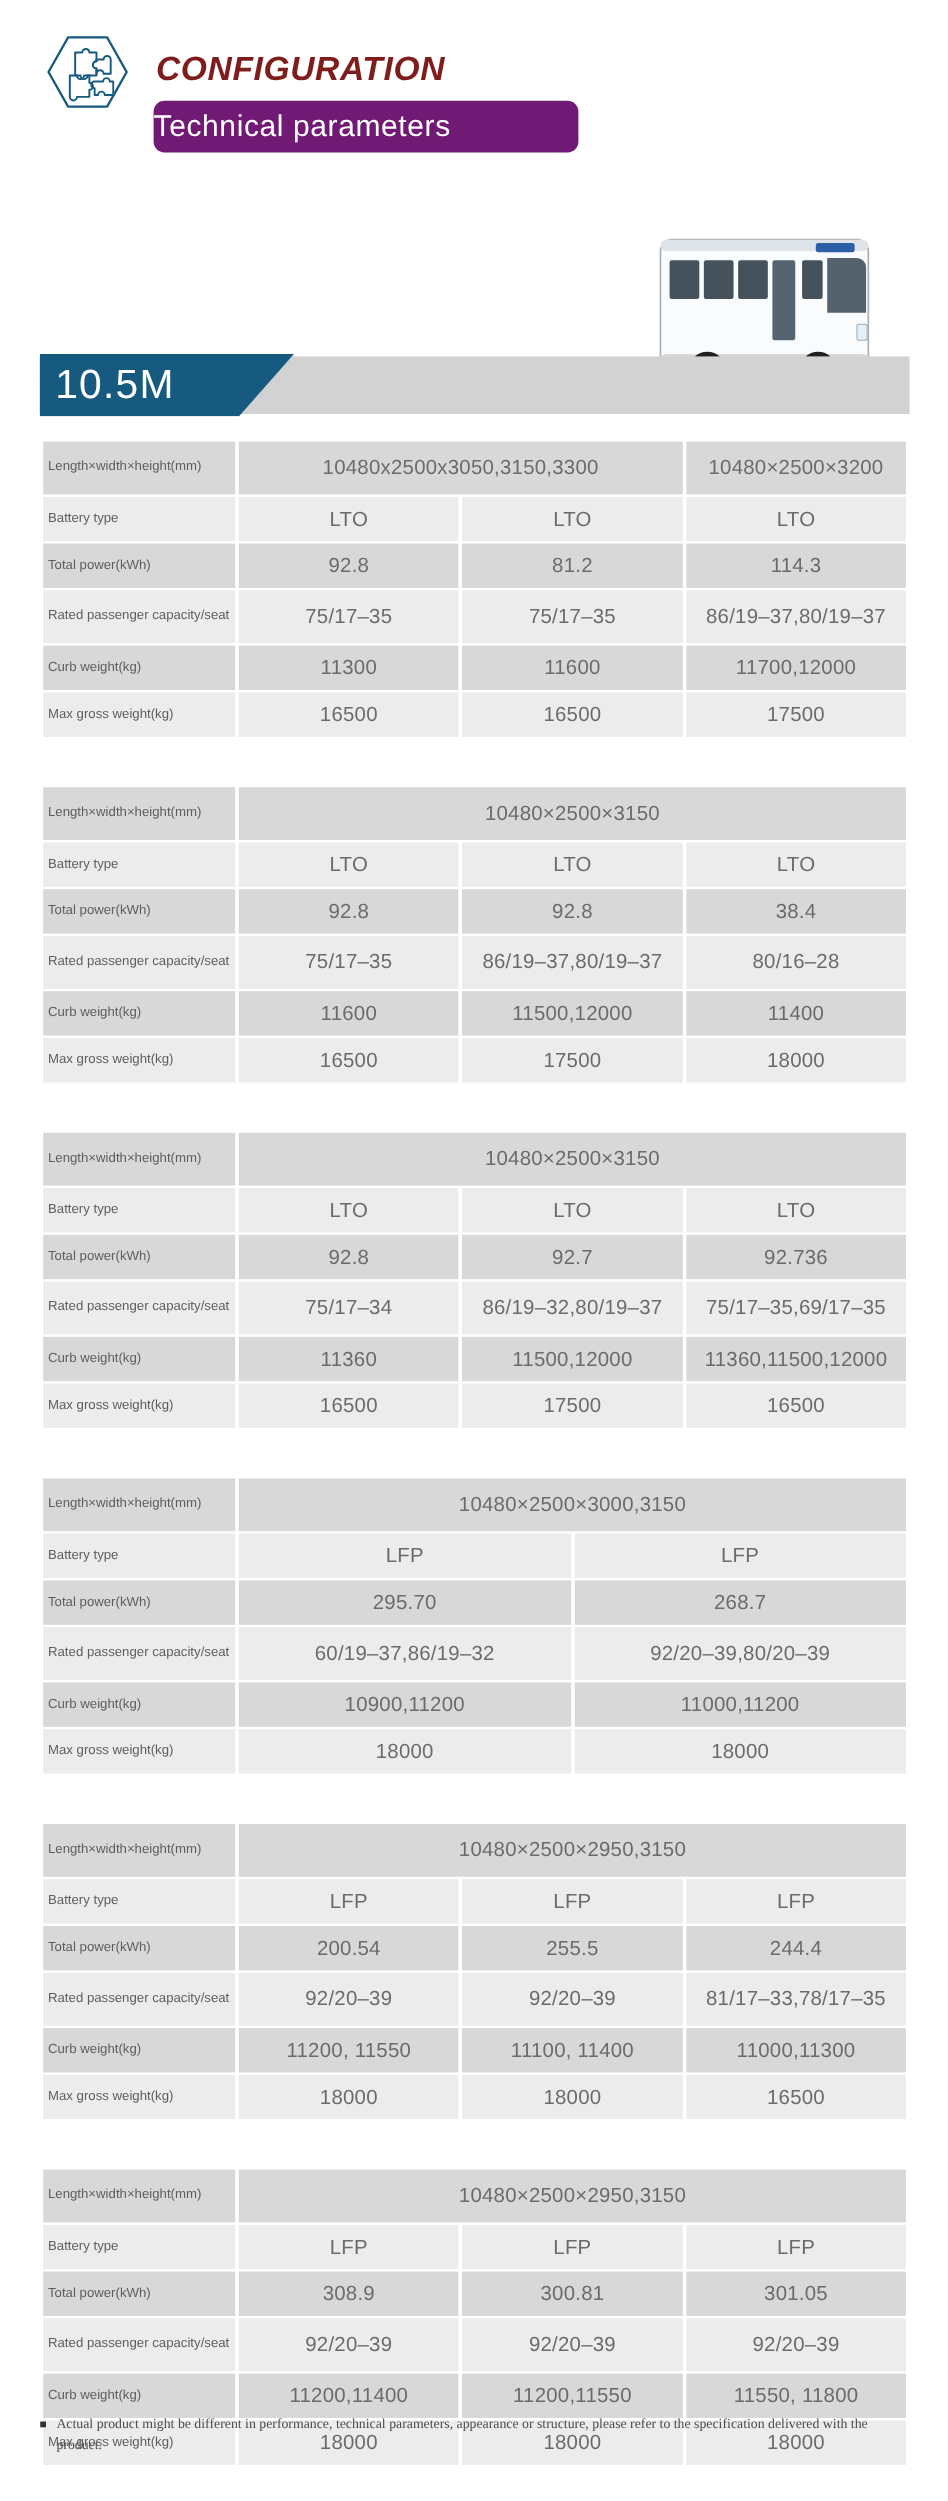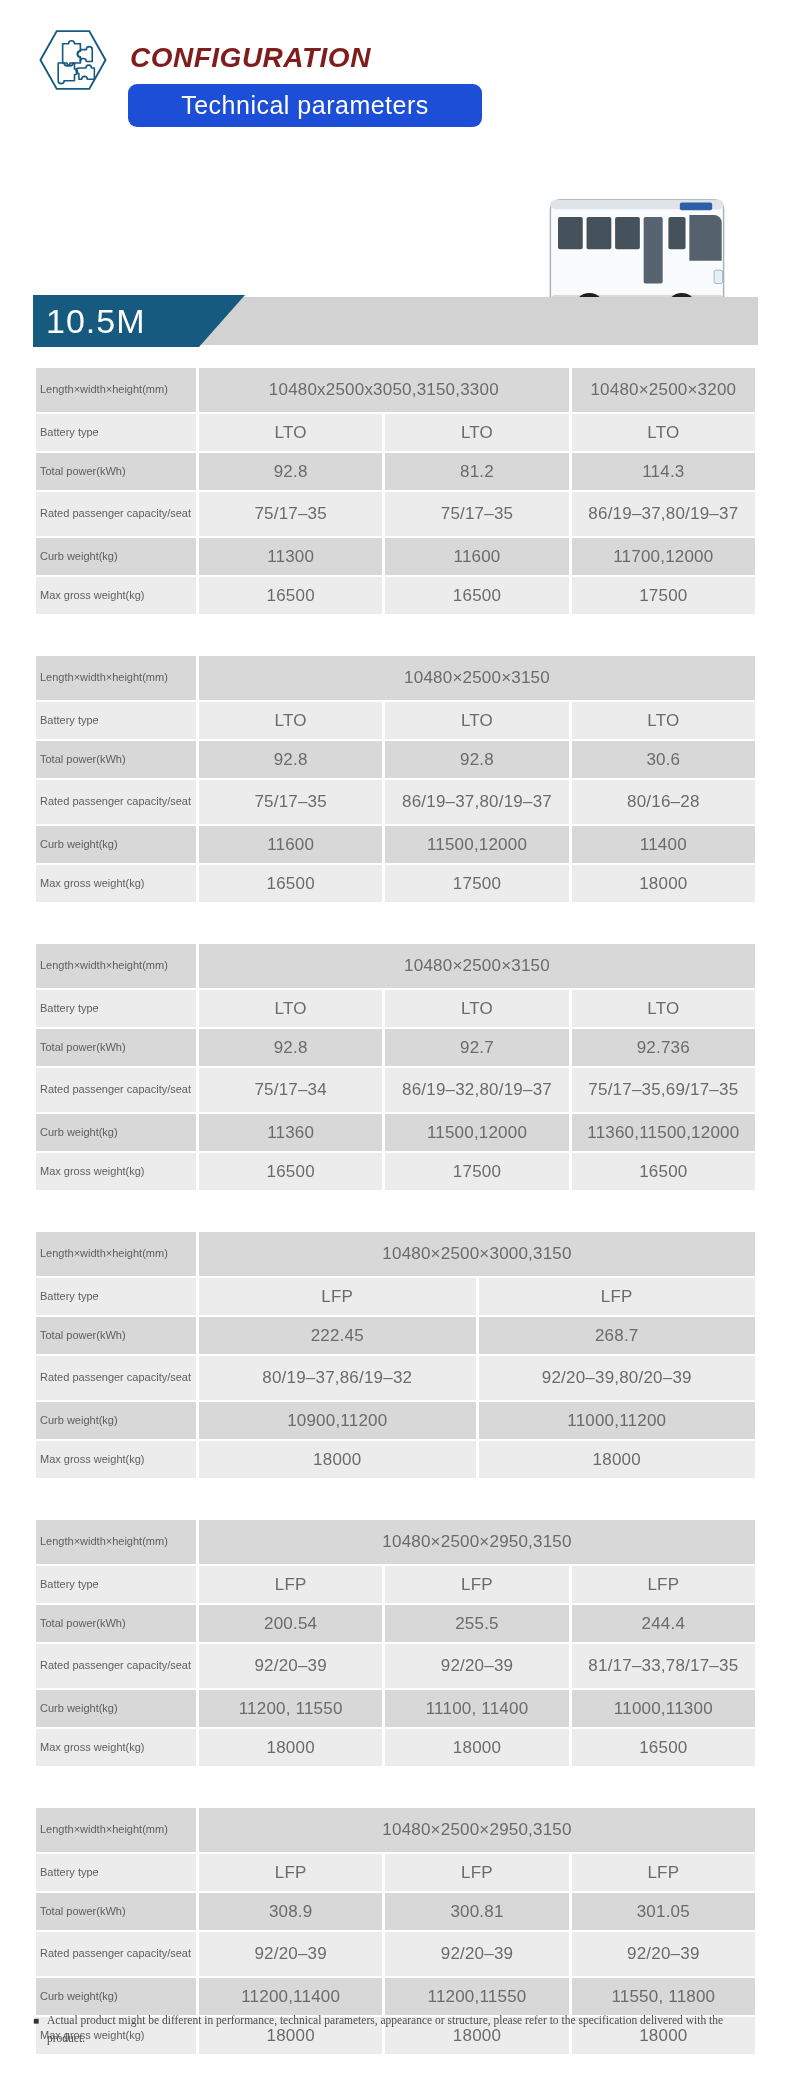--- a/index.html
+++ b/index.html
@@ -13,22 +13,22 @@
   }
   
   .hex-icon { position:absolute; left:36px; top:20px; width:74px; height:80px; }
   .page-title {
     position:absolute; left:130px; top:42px;
     font-size:28px; font-weight:bold; font-style:italic;
     color:#7f1d1d; letter-spacing:0.5px;
   }
   .banner {
     position:absolute; left:128px; top:84px; width:354px; height:43px;
-    background:#1d4ed8; border-radius:9px;
-    display:flex; align-items:center; justify-content:center;
+    background:#701a75; border-radius:9px;
+    display:flex; align-items:center; 
     color:#ffffff; font-size:25px; letter-spacing:0.5px;
   }
   
   .band { position:absolute; left:33px; top:297px; width:725px; height:48px; background:#d2d2d2; }
   .band-blue {
     position:absolute; left:0; top:-2px; height:52px; width:212px;
     background:#175a80;
     clip-path: polygon(0 0, 100% 0, calc(100% - 46px) 100%, 0 100%);
     display:flex; align-items:center;
     padding-left:13px;
@@ -168,21 +168,21 @@
     <tr class="r-even single">
       <td class="lbl">Battery type</td>
       <td class="val">LTO</td>
       <td class="val">LTO</td>
       <td class="val">LTO</td>
     </tr>
     <tr class="r-odd single">
       <td class="lbl">Total power(kWh)</td>
       <td class="val">92.8</td>
       <td class="val">92.8</td>
-      <td class="val">30.6</td>
+      <td class="val">38.4</td>
     </tr>
     <tr class="r-even tall">
       <td class="lbl">Rated passenger capacity/seat</td>
       <td class="val">75/17–35</td>
       <td class="val">86/19–37,80/19–37</td>
       <td class="val">80/16–28</td>
     </tr>
     <tr class="r-odd single">
       <td class="lbl">Curb weight(kg)</td>
       <td class="val">11600</td>
@@ -254,26 +254,26 @@
       <td class="lbl">Length×width×height(mm)</td>
       <td class="val" colspan="2">10480×2500×3000,3150</td>
     </tr>
     <tr class="r-even single">
       <td class="lbl">Battery type</td>
       <td class="val">LFP</td>
       <td class="val">LFP</td>
     </tr>
     <tr class="r-odd single">
       <td class="lbl">Total power(kWh)</td>
-      <td class="val">222.45</td>
+      <td class="val">295.70</td>
       <td class="val">268.7</td>
     </tr>
     <tr class="r-even tall">
       <td class="lbl">Rated passenger capacity/seat</td>
-      <td class="val">80/19–37,86/19–32</td>
+      <td class="val">60/19–37,86/19–32</td>
       <td class="val">92/20–39,80/20–39</td>
     </tr>
     <tr class="r-odd single">
       <td class="lbl">Curb weight(kg)</td>
       <td class="val">10900,11200</td>
       <td class="val">11000,11200</td>
     </tr>
     <tr class="r-even single">
       <td class="lbl">Max gross weight(kg)</td>
       <td class="val">18000</td>

